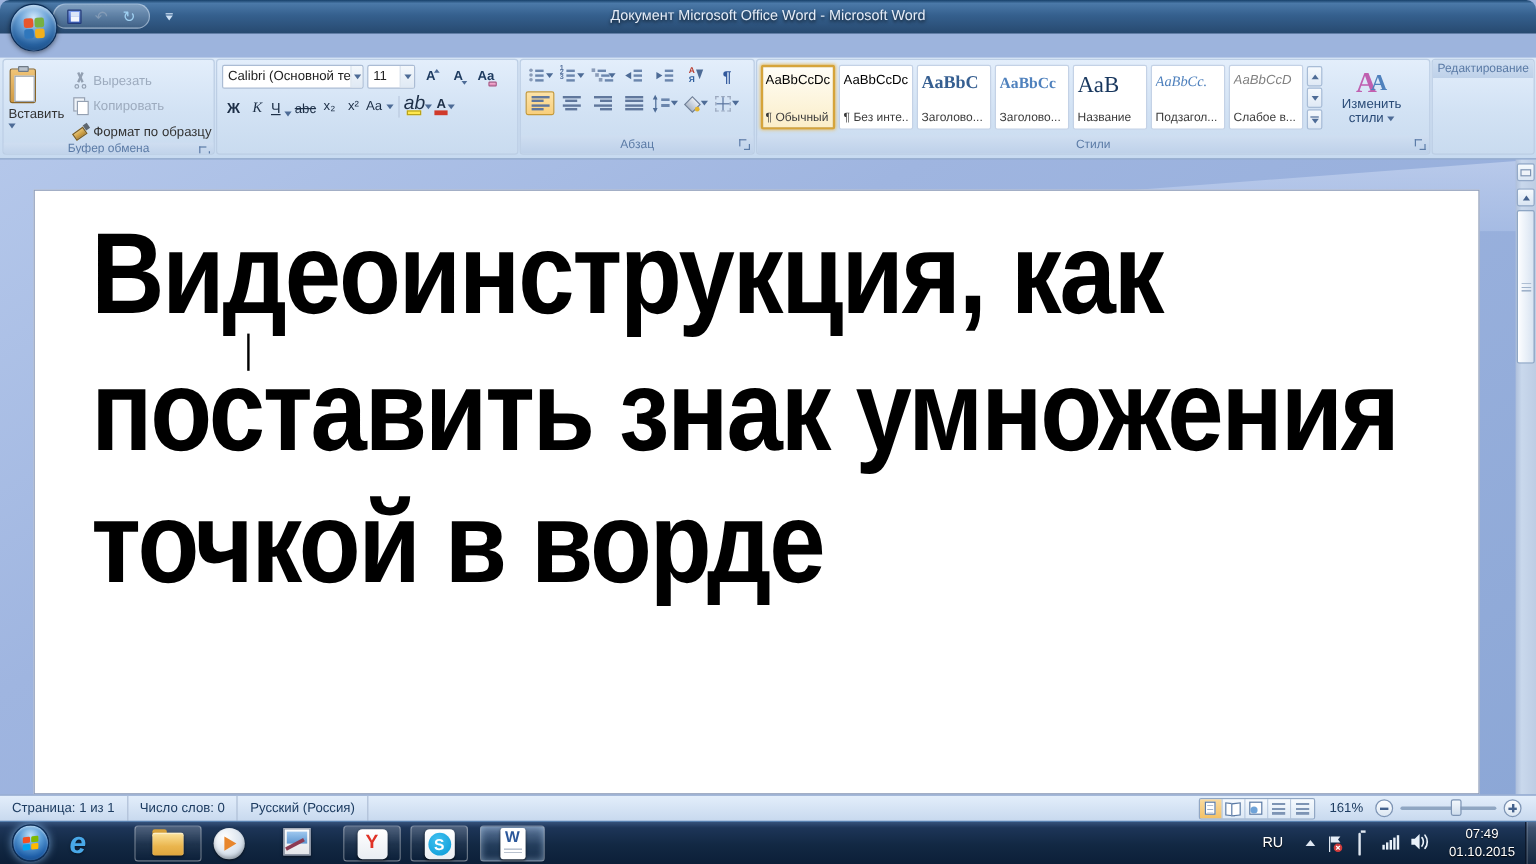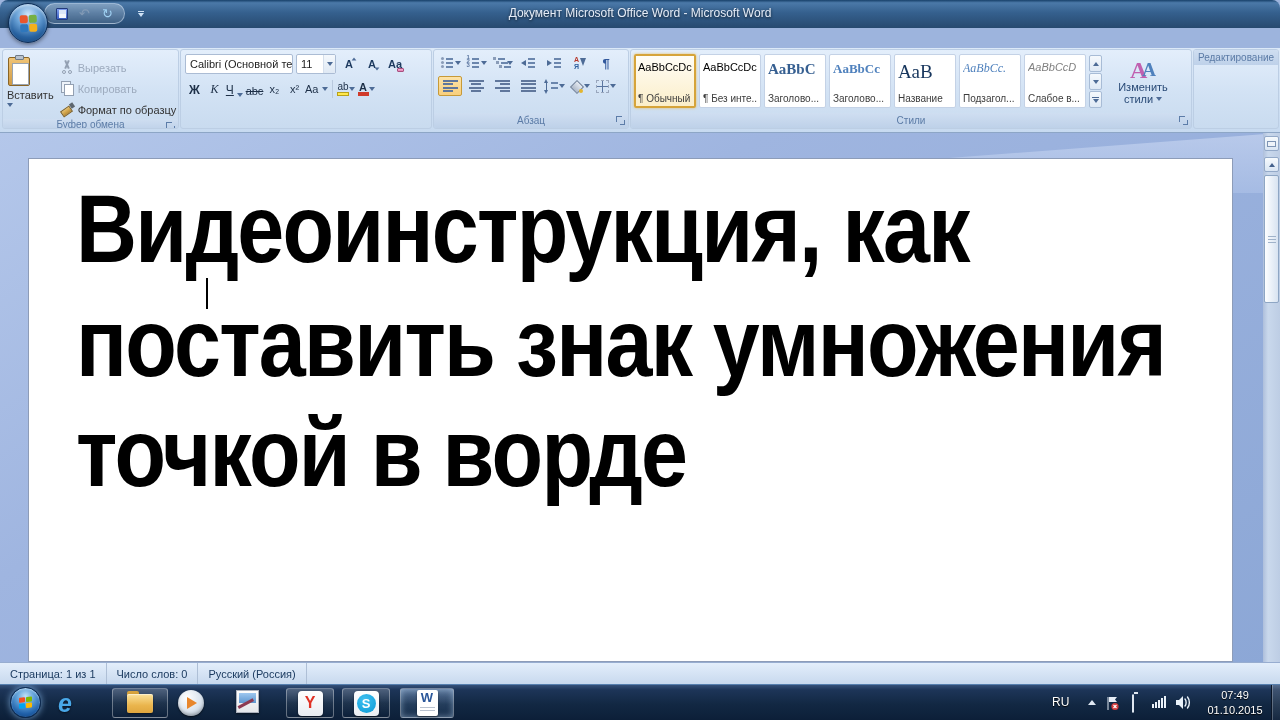--- a/index.html
+++ b/index.html
@@ -72,21 +72,21 @@
 .i-copy::before{content:'';position:absolute;left:1px;top:0;width:8px;height:10px;background:#eef3f9;border:1px solid #93a0b2}
 .i-copy::after{content:'';position:absolute;left:4px;top:3px;width:8px;height:10px;background:#fff;border:1px solid #93a0b2}
 .i-brush::before{content:'';position:absolute;left:1px;top:6px;width:9px;height:5px;background:linear-gradient(#e8c06a,#b98a33);border:1px solid #7d5d1f;transform:rotate(-35deg)}
 .i-brush::after{content:'';position:absolute;right:0;top:1px;width:4px;height:5px;background:#5d666f;transform:rotate(-35deg)}
 
 
 .g-font{width:252px}
 .frow1{display:flex;gap:3px;margin:1px 0 5px}
 .combo{height:20px;background:#fff;border:1px solid #abbcd4;border-radius:2px;display:flex;align-items:center;font-size:11px;color:#222;padding-left:4px;overflow:hidden;white-space:nowrap}
 .combo .arr{margin-left:auto;width:12px;height:100%;display:flex;align-items:center;justify-content:center;border-left:1px solid #d5dfec;background:linear-gradient(#f4f8fc,#dfe9f4)}
-.c-name{width:108px}.c-size{width:40px}
+.c-name{width:118px}.c-size{width:40px}
 .mini{width:20px;height:20px;border-radius:2px;display:flex;align-items:center;justify-content:center;font-size:11px;font-weight:bold;color:#1d3a5f;position:relative}
 .mini .tu,.mini .td{position:absolute;right:2px;top:3px;transform:scale(.8)}
 .mini .td{top:auto;bottom:3px}
 .eraser{position:absolute;right:1px;bottom:2px;width:7px;height:4px;background:linear-gradient(#f6b6d6,#e07fb2);border:1px solid #a94f7e;border-radius:1px}
 .frow2{display:flex;align-items:center;gap:1px}
 .fb{min-width:19px;height:20px;display:flex;align-items:flex-end;justify-content:center;padding-bottom:2px;font-size:12px;color:#1d2f47;border-radius:2px;position:relative}
 .fb.b{font-weight:bold}.fb.i{font-style:italic;font-family:"Liberation Serif",serif}
 .fb.u span{text-decoration:underline}
 .fb.st span{text-decoration:line-through;font-size:11px}
 .fb.sc{font-size:11px;align-items:center;padding-bottom:0}
@@ -375,21 +375,21 @@
           <div class="fb sc">
               <span>x₂</span>
             </div>
           <div class="fb sc">
               <span>x²</span>
             </div>
           <div class="fb sc"><span>Aa</span>&nbsp;<i class="td"></i></div>
           <i class="vsep"></i>
           <div class="fb sc">
             <span class="stack">
-                <span style="font-size:10px">ab</span>
+                <span style="font-style:italic;font-size:16px">ab</span>
                 <b class="hl-bar"></b>
               </span>
             <i class="td"></i>
           </div>
           <div class="fb sc">
             <span class="stack">
                 <span style="font-weight:bold;font-size:11px">А</span>
                 <b class="rd-bar"></b>
               </span>
             <i class="td"></i>
@@ -590,20 +590,49 @@
           <i class="tu"></i>
         </div>
       <div class="sthumb"></div>
     </div>
   </div>
 
   <div class="statusbar">
     <div class="sitem">Страница: 1 из 1</div>
     <div class="sitem">Число слов: 0</div>
     <div class="sitem">Русский (Россия)</div>
+    <div class="sright">
+      <div class="views">
+        <div class="vb on">
+            <span class="vpage"></span>
+          </div>
+        <div class="vb">
+            <span class="vbook"></span>
+          </div>
+        <div class="vb">
+            <span class="vweb"></span>
+          </div>
+        <div class="vb">
+            <span class="vlines"></span>
+          </div>
+        <div class="vb">
+            <span class="vlines"></span>
+          </div>
+      </div>
+      <span class="zoomlbl">161%</span>
+      <div class="zbtn">
+          <b></b>
+        </div>
+      <div class="ztrack">
+          <div class="zthumb"></div>
+        </div>
+      <div class="zbtn plus">
+          <b></b>
+        </div>
+    </div>
   </div>
 
   <div class="taskbar">
     <div class="orb-start">
       <div class="win-flag">
           <b></b>
           <b></b>
           <b></b>
           <b></b>
         </div>

